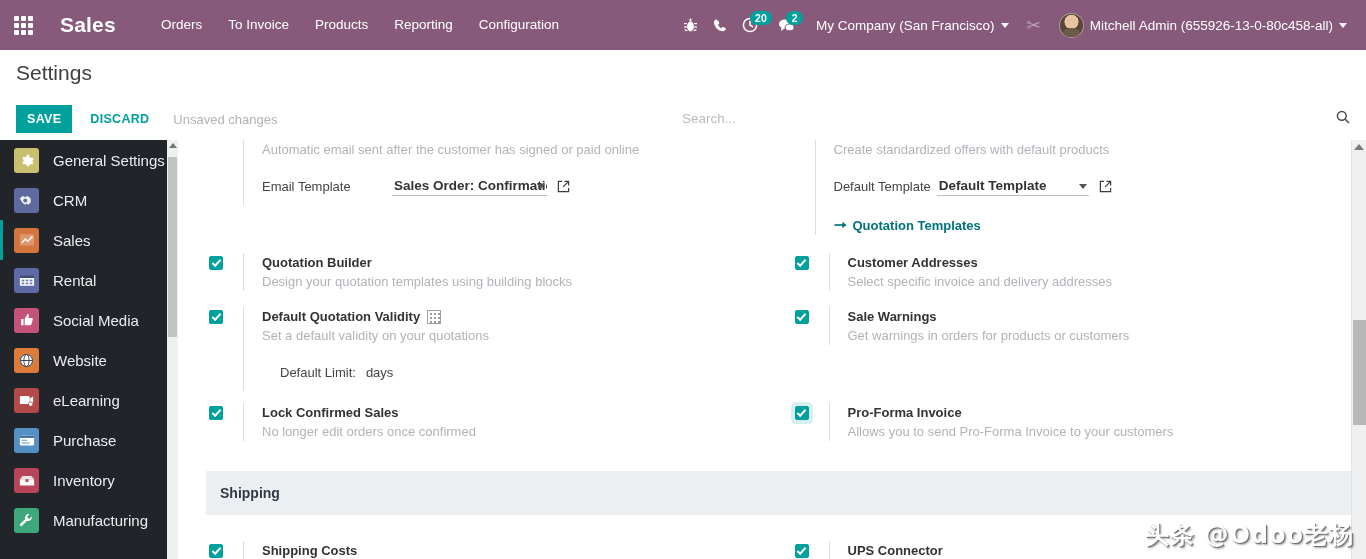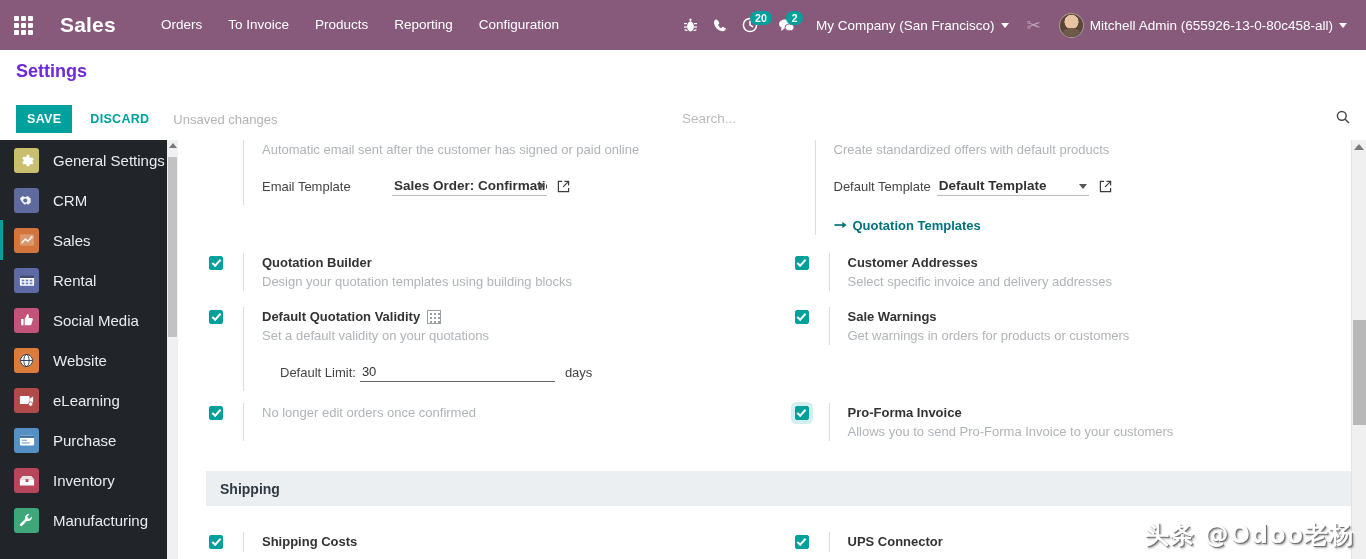--- a/index.html
+++ b/index.html
@@ -82,21 +82,21 @@
     background: #6d5a48; border-radius: 50% 50% 0 0;
   }
 
   
   #control {
     height: 90px; background: #ffffff; position: relative;
     border-bottom: 0;
   }
   #page-title {
     position: absolute; left: 16px; top: 11px;
-    font-size: 18px; color: #6d28d9; font-weight: 700;
+    font-size: 21px; color: #404040; font-weight: 400;
   }
   #btn-row { position: absolute; left: 16px; top: 55px; display: flex; align-items: center; }
   #save-btn {
     background: #00a09d; color: #fff; border: none;
     font-size: 12.5px; font-weight: bold; letter-spacing: .3px;
     padding: 7px 11px; cursor: pointer;
     font-family: inherit;
   }
   #discard-btn {
     background: none; border: none; color: #00a09d;
@@ -245,21 +245,21 @@
   .ext-link {
     margin-left: 10px; cursor: pointer; color: #3c3c3c;
     display: inline-flex; align-items: center;
   }
   .int-link {
     color: #00737a; font-size: 13px; font-weight: bold;
     cursor: pointer; display: inline-flex; align-items: center; gap: 6px;
   }
 
   .section-head {
-    background: #eceff1; height: 35px;
+    background: #eceff1; height: 44px;
     display: flex; align-items: center;
     padding-left: 14px;
     font-size: 14px; font-weight: bold; color: #2f3a44;
     margin-left: 11px;
   }
 
   
   #watermark {
     position: absolute; right: 12px; bottom: 8px;
     font-size: 24px; font-weight: bold; color: #ffffff;
@@ -586,21 +586,20 @@
                     <i style="left:6px;top:6px;"></i>
                     <i style="left:10px;top:6px;"></i>
                   <i style="left:2px;top:10px;"></i>
                     <i style="left:6px;top:10px;"></i>
                     <i style="left:10px;top:10px;"></i>
                 </span>
               </div>
               <div class="sdesc">Set a default validity on your quotations</div>
               <div style="display:flex; align-items:center; height:38px; margin-top:8px; padding-left:18px;">
                 <span class="field-label">Default Limit:</span>
-                <input class="inline-input" style="width: 195px; margin-left: 4px;" type="text" value="30">
                 <span class="unit">days</span>
               </div>
             </div>
           </div>
         </div>
         <div class="scol">
           <div class="setting">
             <span class="chk"></span>
             <div class="setting-body">
               <div class="stitle">Sale Warnings</div>
@@ -608,20 +607,21 @@
             </div>
           </div>
         </div>
       </div>
 
       <div class="srow" style="margin-top:12px;">
         <div class="scol">
           <div class="setting">
             <span class="chk"></span>
             <div class="setting-body">
+              <div class="stitle">Lock Confirmed Sales</div>
               <div class="sdesc">No longer edit orders once confirmed</div>
             </div>
           </div>
         </div>
         <div class="scol">
           <div class="setting">
             <span class="chk focused"></span>
             <div class="setting-body">
               <div class="stitle">Pro-Forma Invoice</div>
               <div class="sdesc">Allows you to send Pro-Forma Invoice to your customers</div>

